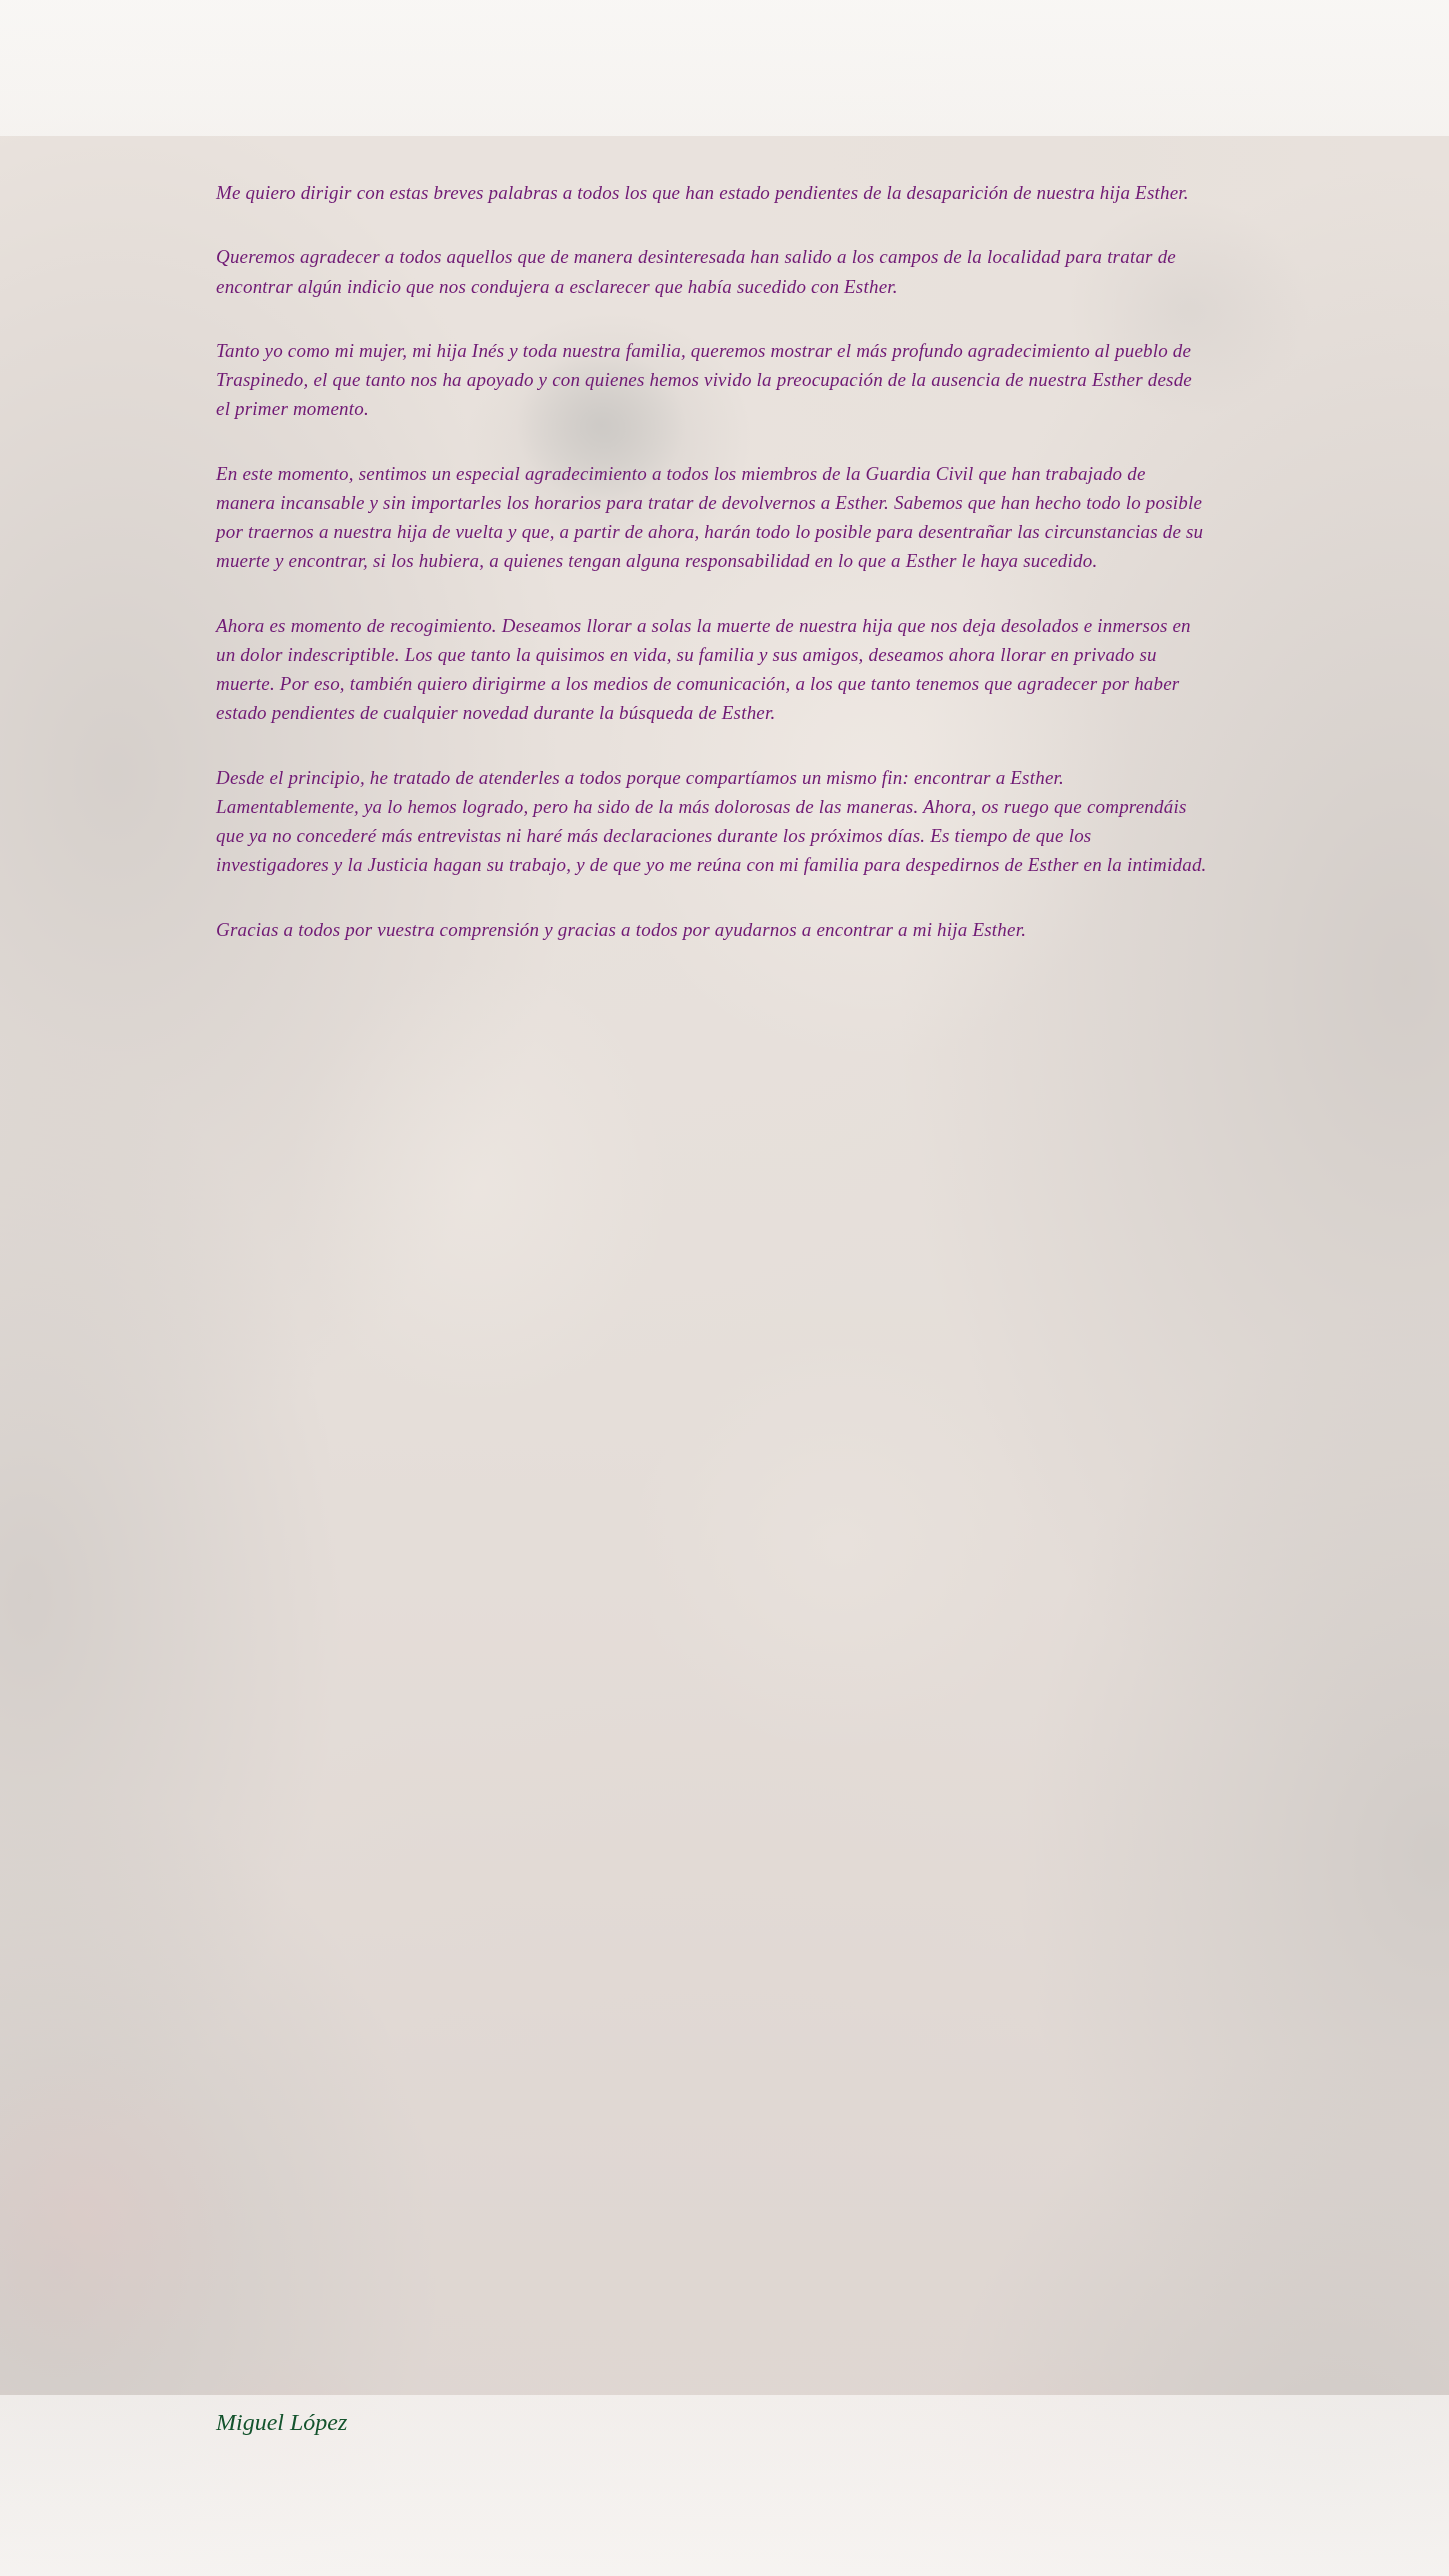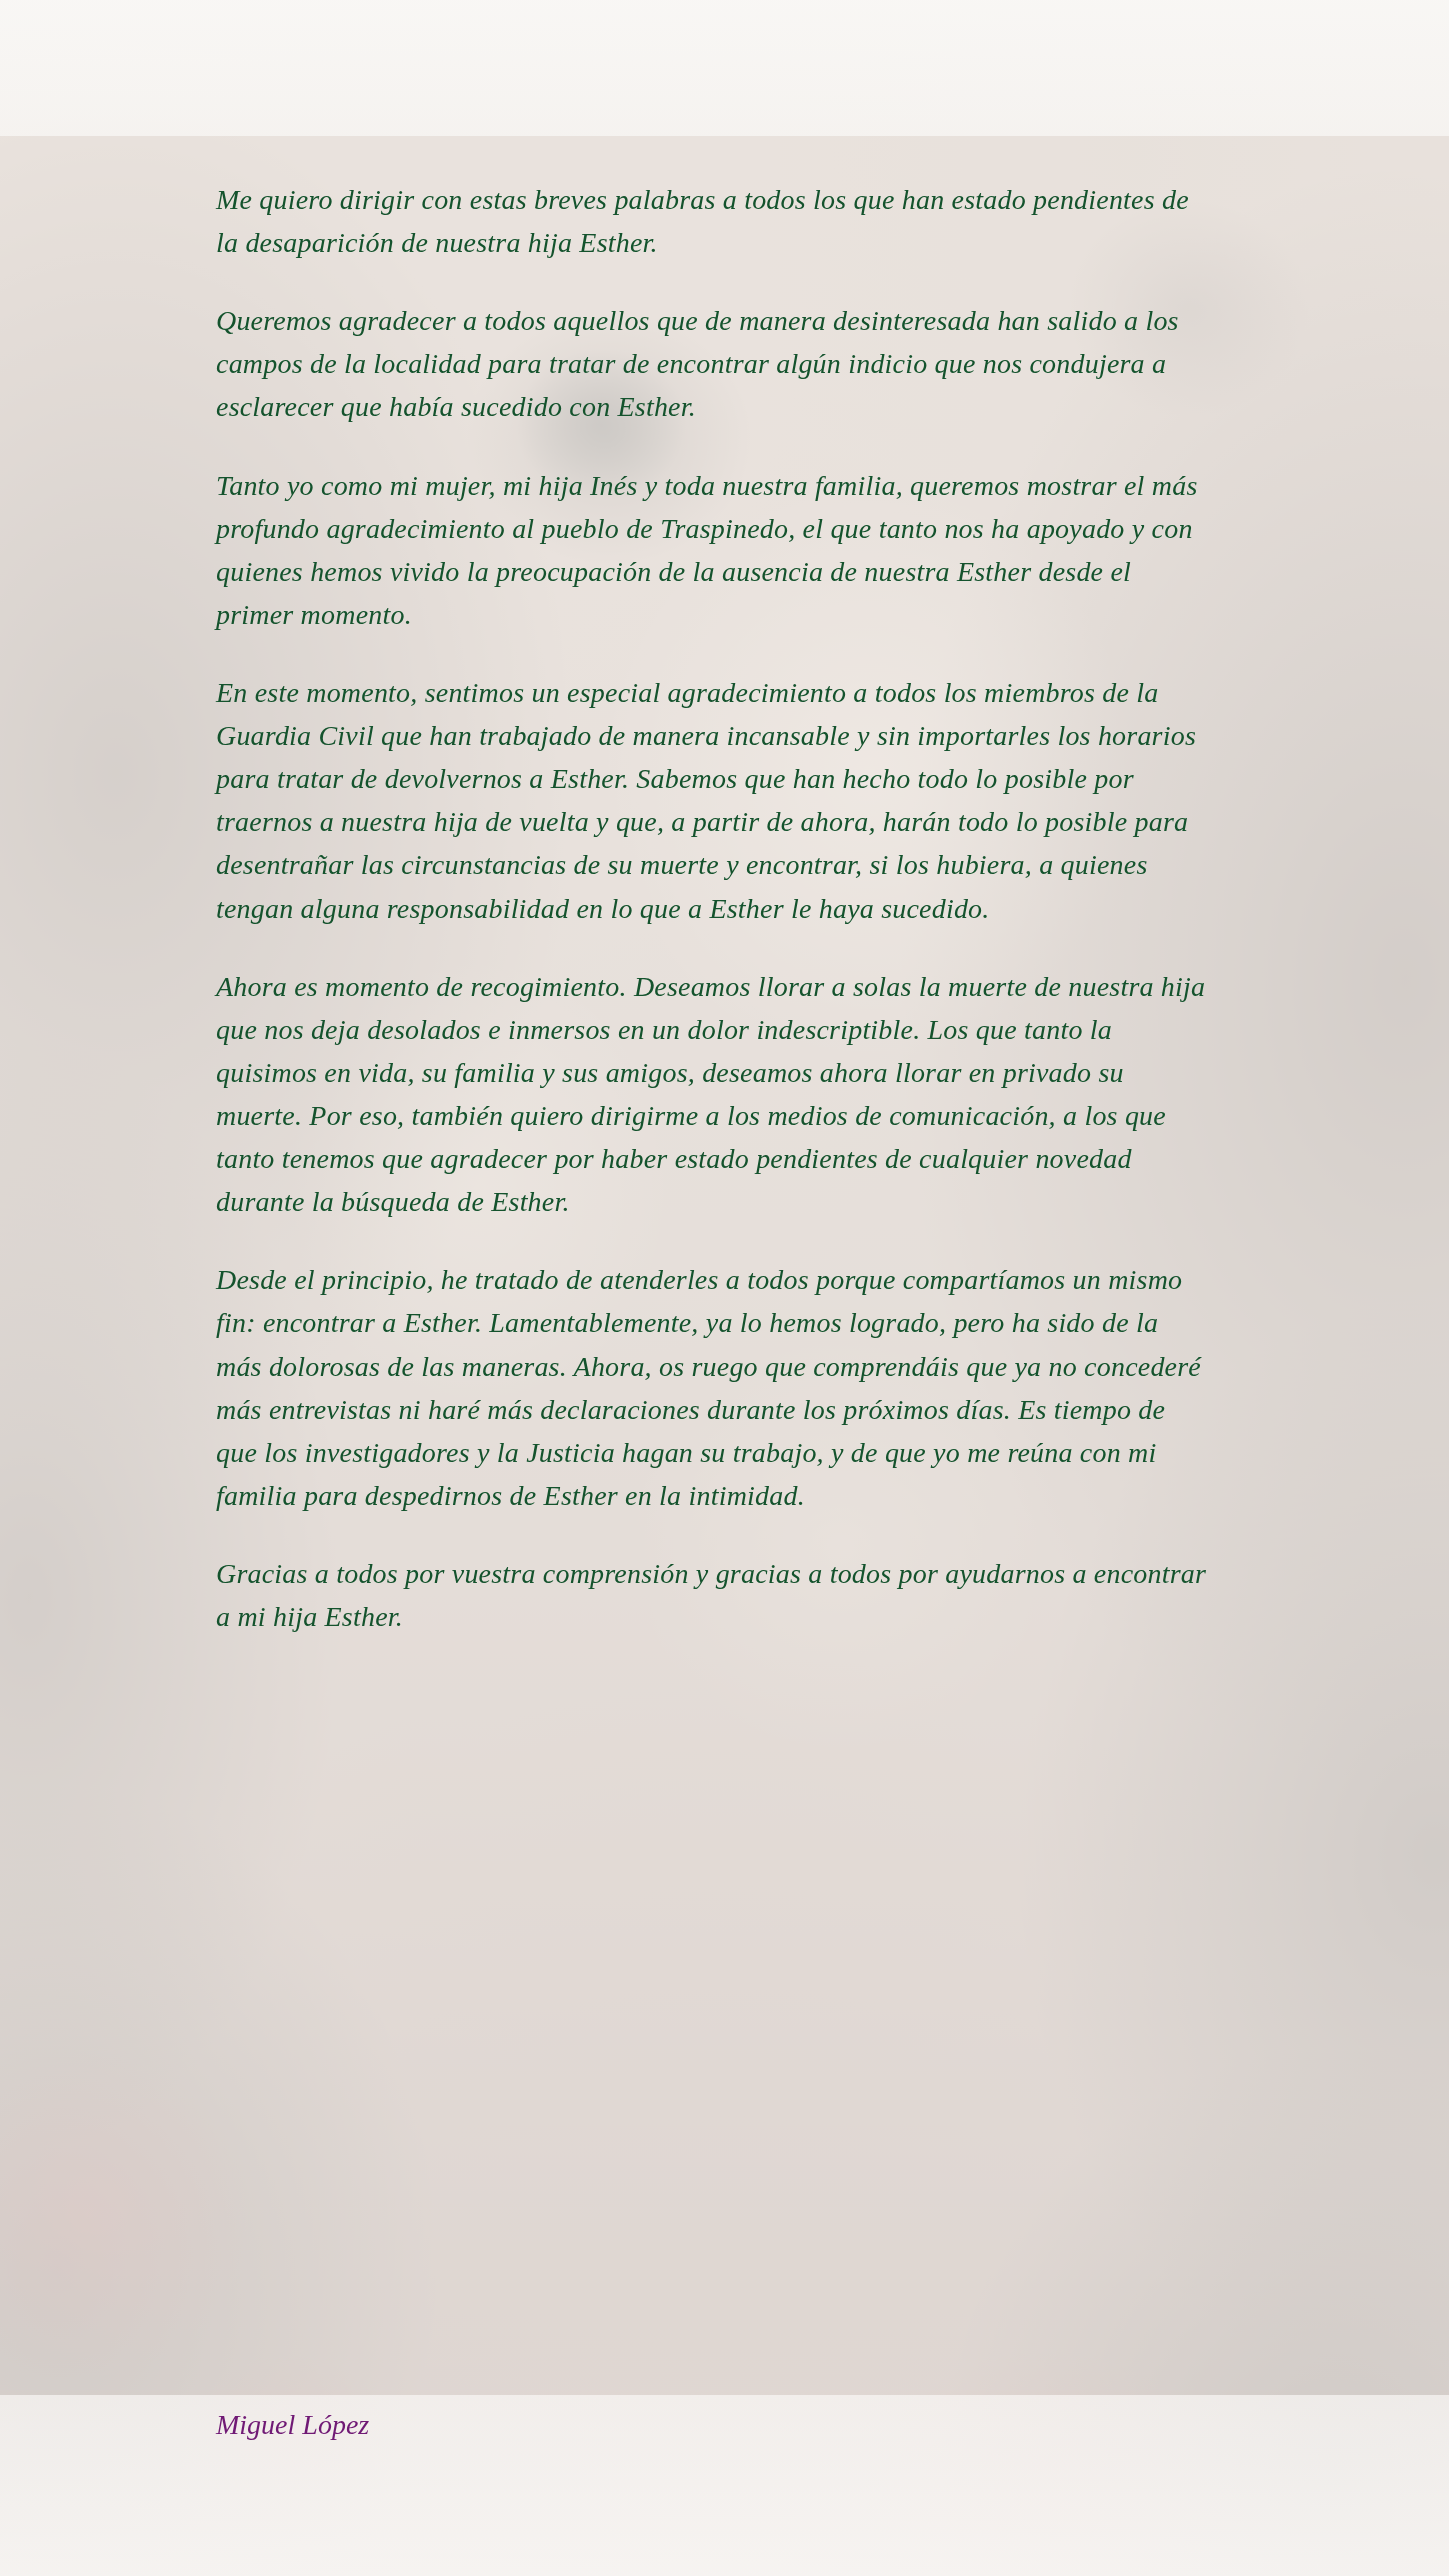--- a/index.html
+++ b/index.html
@@ -81,37 +81,37 @@
   .letter {
     position: absolute;
     left: 216px;
     top: 178px;
     width: 1004px;
   }
   .letter p {
     margin: 0 12px 35px 0;
     font-family: "Liberation Serif", "DejaVu Serif", serif;
     font-style: italic;
-    font-size: 28px;
+    font-size: 19px;
     line-height: 1.54;
-    color: #14532d;
+    color: #701a75;
     letter-spacing: 0.2px;
     text-align: left;
   }
   .letter p:last-of-type { margin-bottom: 0; }
 
   .signature {
     position: absolute;
     left: 216px;
     top: 2404px;
     font-family: "Liberation Serif", "DejaVu Serif", serif;
     font-style: italic;
-    font-size: 28px;
+    font-size: 24px;
     line-height: 1.5;
-    color: #701a75;
+    color: #14532d;
   }
 </style>
 </head>
 <body>
 
 <div id="page">
 
   <div class="bg-layer bg-base"></div>
   <div class="bg-layer bg-hair-left"></div>
   <div class="bg-layer bg-hair-right"></div>

